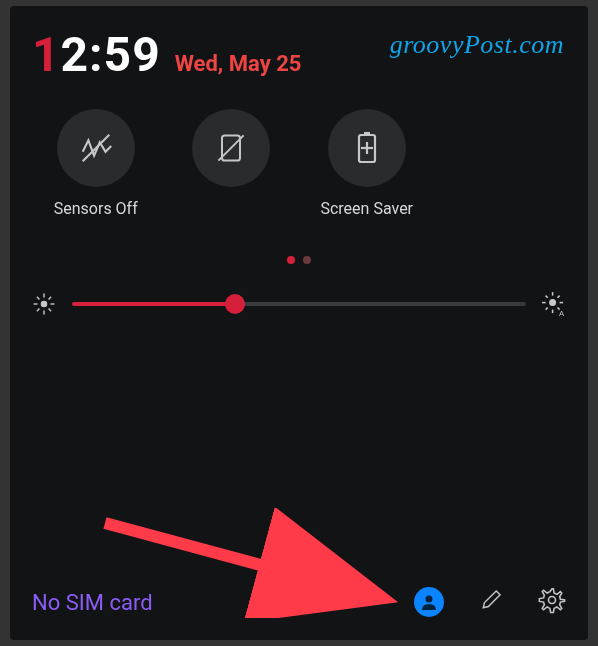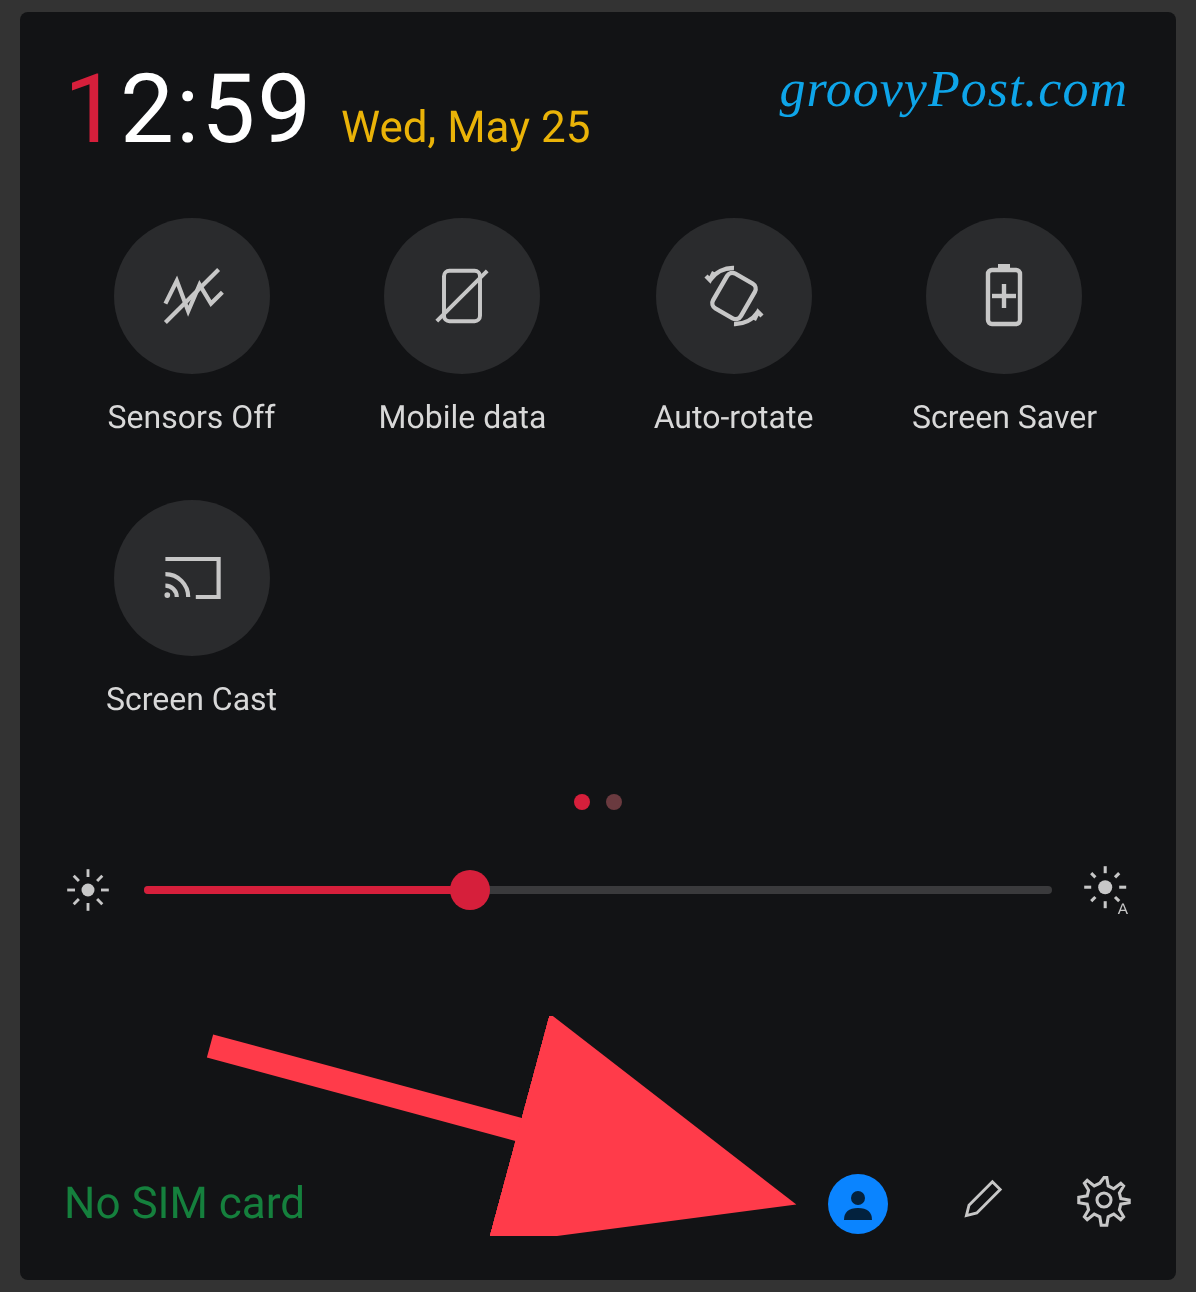--- a/index.html
+++ b/index.html
@@ -24,23 +24,23 @@
   .watermark {
     position: absolute;
     right: 24px; top: 24px;
     font-family: Georgia, "Times New Roman", serif;
     font-style: italic;
     font-size: 26px;
     color: #0ea5e9;
     letter-spacing: 0.5px;
   }
   .header { display: flex; align-items: baseline; gap: 14px; margin: 6px 0 26px 8px;}
-  .clock { font-size: 48px; font-weight: 400; letter-spacing: 1px; color: #fff;}
+  .clock { font-size: 48px; font-weight: 700; letter-spacing: 1px; color: #fff;}
   .clock .leading { color: #d61f3b; }
-  .date { font-size: 22px; color: #eab308; font-weight: 400;}
+  .date { font-size: 22px; color: #ef4444; font-weight: 700;}
   .tiles {
     display: grid;
     grid-template-columns: repeat(4, 1fr);
     row-gap: 32px;
     column-gap: 0px;
     padding: 0 4px;
   }
   .tile { display: flex; flex-direction: column; align-items: center; gap: 12px; cursor: pointer;}
   .tile-circle {
     width: 78px; height: 78px;
@@ -69,21 +69,21 @@
     position: absolute; left:0; height: 4px; background: #d61f3b; border-radius: 2px;
   }
   .thumb {
     position: absolute; width: 20px; height: 20px; border-radius: 50%; background: #d61f3b;
     transform: translateX(-50%);
   }
   .footer {
     display: flex; align-items: center;
     position: absolute; bottom: 22px; left: 22px; right: 22px;
   }
-  .sim { font-size: 22px; color: #15803d; flex: 1;}
+  .sim { font-size: 22px; color: #8b5cf6; flex: 1;}
   .footer-icons { display: flex; gap: 34px; align-items:center;}
   .user-badge {
     width: 30px; height: 30px; border-radius: 50%;
     background: #0a84ff; display:flex; align-items:center; justify-content:center;
   }
   .arrow {
     position: absolute;
     left: 95px; top: 508px;
     pointer-events: none;
   }
@@ -115,61 +115,37 @@
     </div>
 
 
     <div class="tile">
       <div class="tile-circle">
         <svg width="36" height="36" viewBox="0 0 40 40" class="ico">
           <rect x="10" y="6" width="20" height="28" rx="3"></rect>
           <line x1="6" y1="34" x2="34" y2="6"></line>
         </svg>
       </div>
-      <div class="tile-label">Mobile data</div>
-    </div>
-
-
-    <div class="tile">
-      <div class="tile-circle">
-        <svg width="40" height="40" viewBox="0 0 40 40" class="ico">
-          <rect x="12" y="10" width="16" height="20" rx="3" transform="rotate(30 20 20)"></rect>
-          <path d="M8 12 A14 14 0 0 1 20 6"></path>
-          <path d="M32 28 A14 14 0 0 1 20 34"></path>
-          <path d="M6 10 L8 12 L10 8" fill="none"></path>
-          <path d="M34 30 L32 28 L30 32" fill="none"></path>
-        </svg>
-      </div>
-      <div class="tile-label">Auto-rotate</div>
-    </div>
+    </div>
+
+
 
     <div class="tile">
       <div class="tile-circle">
         <svg width="30" height="36" viewBox="0 0 30 36" class="ico">
           <rect x="7" y="5" width="16" height="27" rx="2"></rect>
           <rect x="12" y="2" width="6" height="3" fill="#c7c7c7" stroke="none"></rect>
           <line x1="15" y1="12" x2="15" y2="24"></line>
           <line x1="9" y1="18" x2="21" y2="18"></line>
         </svg>
       </div>
       <div class="tile-label">Screen Saver</div>
     </div>
 
 
-    <div class="tile">
-      <div class="tile-circle">
-        <svg width="38" height="38" viewBox="0 0 40 40" class="ico">
-          <path d="M6 10 H34 V30 H22"></path>
-          <path d="M6 18 A12 12 0 0 1 18 30"></path>
-          <path d="M6 24 A6 6 0 0 1 12 30"></path>
-          <circle cx="7" cy="29" r="1.5" fill="#c7c7c7" stroke="none"></circle>
-        </svg>
-      </div>
-      <div class="tile-label">Screen Cast</div>
-    </div>
 
   </div>
 
   <div class="dots">
     <div class="dot active"></div>
     <div class="dot inactive"></div>
   </div>
 
   <div class="brightness-row">
     <div class="b-icon">

